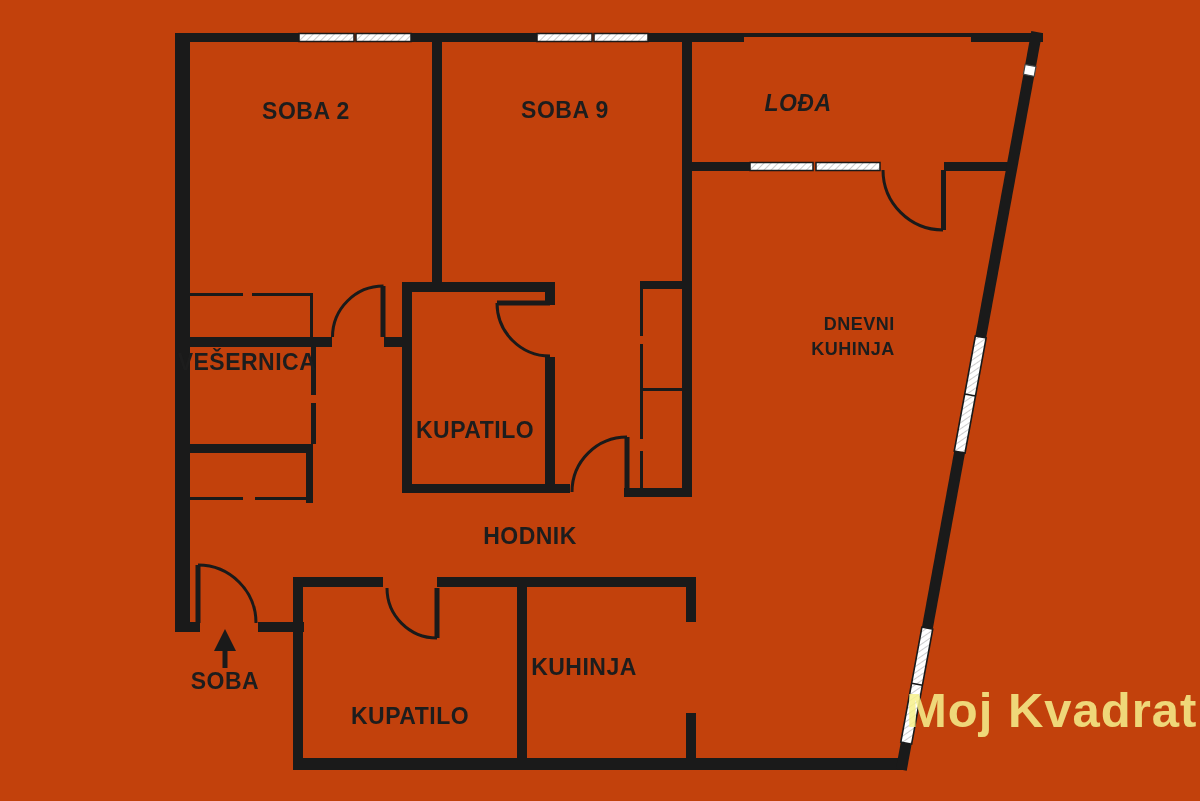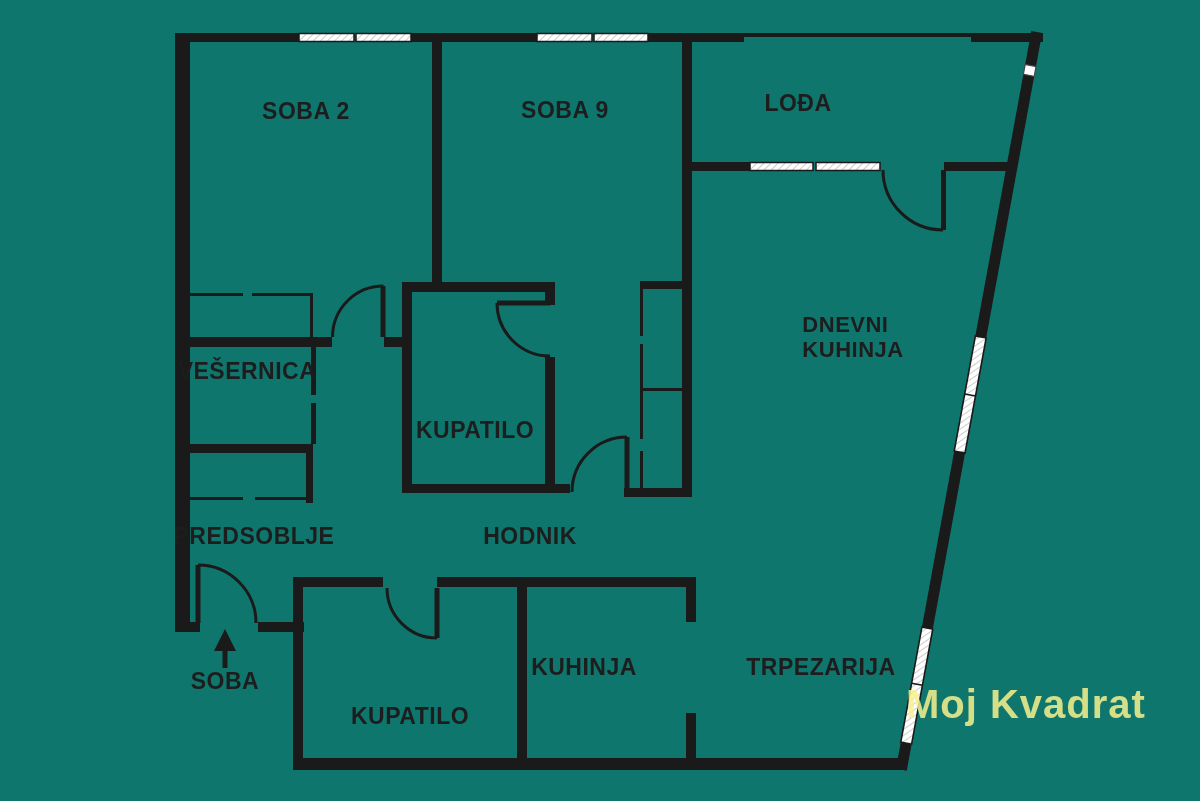--- a/index.html
+++ b/index.html
@@ -1,28 +1,28 @@
 <!DOCTYPE html>
 <html><head>
 <meta charset="utf-8">
 <style>
   html,body{margin:0;padding:0;background:#ffffff;}
   #stage{
-    position:relative;width:1200px;height:801px;background:#0f766e;
+    position:relative;width:1200px;height:801px;background:#c2410c;
     font-family:"Liberation Sans",sans-serif;overflow:hidden;
   }
   #plan-svg{position:absolute;left:0;top:0;}
   .label{
     position:absolute;transform:translate(-50%,-50%);
     font-weight:700;font-size:23px;letter-spacing:.5px;color:#1d1d1d;
     white-space:nowrap;pointer-events:none;
   }
-  .label.two-line{text-align:left;font-size:22px;line-height:25px;}
+  .label.two-line{text-align:right;font-size:18px;line-height:25px;}
   .watermark{
-    position:absolute;font-weight:700;font-size:40px;letter-spacing:1px;
+    position:absolute;font-weight:700;font-size:49px;letter-spacing:1px;
     opacity:.85;white-space:nowrap;pointer-events:none;
   }
 </style>
 </head>
 <body>
 
 <div id="stage">
 
   <svg id="plan-svg" width="1200" height="801" viewBox="0 0 1200 801">
     <defs>
@@ -122,29 +122,27 @@
     </g>
 
     <g fill="#1a1a1a">
       <polygon points="225,629 214,651 236,651"></polygon>
       <rect x="222.5" y="649" width="5" height="19"></rect>
     </g>
   </svg>
 
   <div class="label" style="left:306px;top:111px;">SOBA 2</div>
   <div class="label" style="left:565px;top:110px;">SOBA 9</div>
-  <div class="label" style="left:798px;top:103px;">LOĐA</div>
+  <div class="label" style="left:798px;top:103px;font-style:italic;">LOĐA</div>
   <div class="label two-line" style="left:853px;top:337px;">
     <div>DNEVNI</div>
     <div>KUHINJA</div>
   </div>
-  <div class="label" style="left:247px;top:371px;text-align:center;">VEŠERNICA</div>
+  <div class="label" style="left:247px;top:362px;text-align:center;">VEŠERNICA</div>
   <div class="label" style="left:475px;top:430px;">KUPATILO</div>
   <div class="label" style="left:530px;top:536px;">HODNIK</div>
-  <div class="label" style="left:254px;top:536px;">PREDSOBLJE</div>
   <div class="label" style="left:225px;top:681px;">SOBA</div>
   <div class="label" style="left:410px;top:716px;">KUPATILO</div>
   <div class="label" style="left:584px;top:667px;">KUHINJA</div>
-  <div class="label" style="left:821px;top:667px;">TRPEZARIJA</div>
 
   <div class="watermark" style="left: 906px; top: 682px; color: rgb(247, 242, 140);">Moj Kvadrat</div>
 
 </div>
 
 </body></html>

